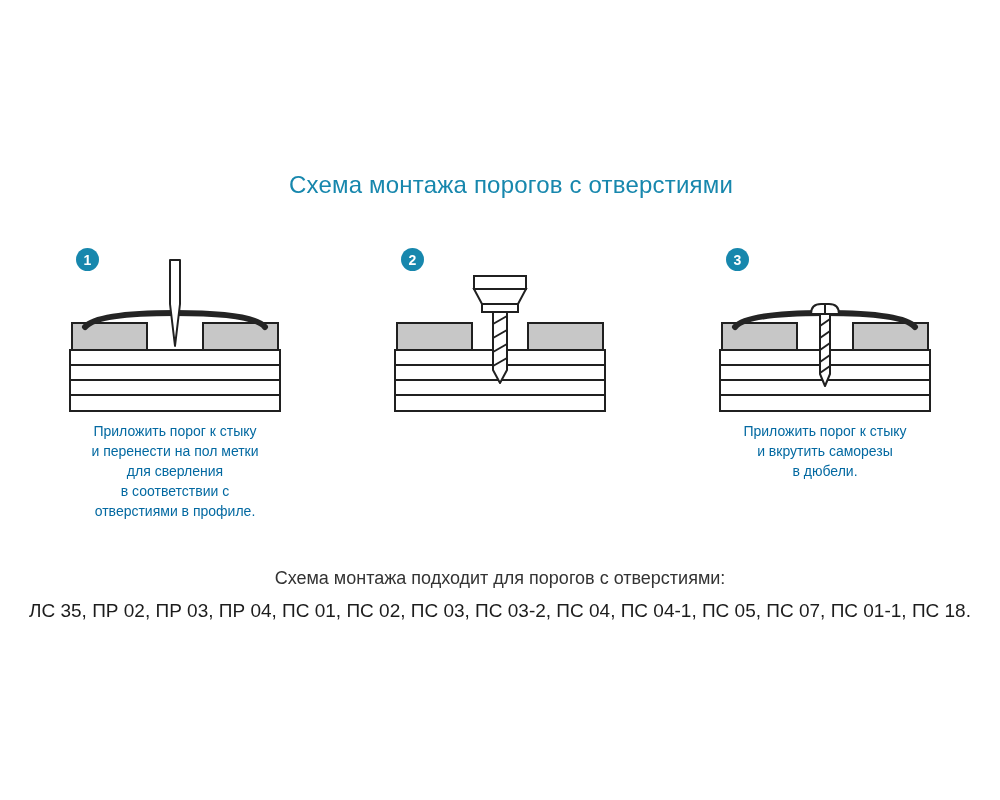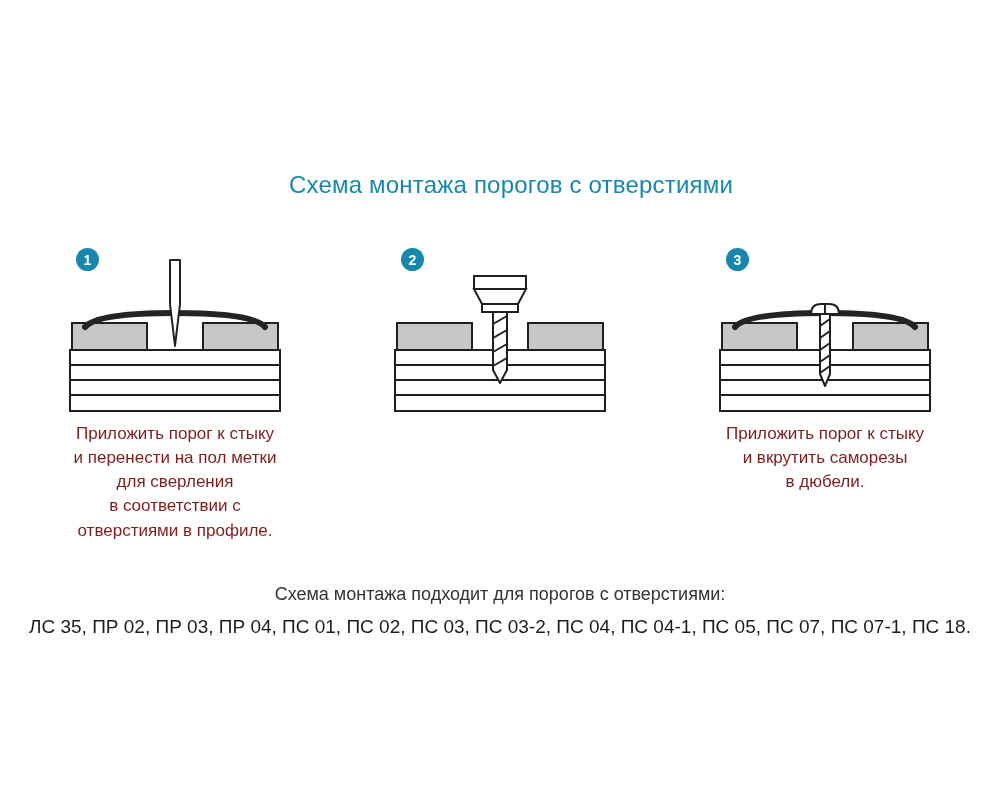--- a/index.html
+++ b/index.html
@@ -23,24 +23,24 @@
     position:absolute;top:2px;left:26px;
     width:23px;height:23px;border-radius:50%;
     background:var(--accent,#1787ad);color:#ffffff;
     font-size:14px;font-weight:700;
     display:flex;align-items:center;justify-content:center;
   }
   .figure{width:220px;margin:0 auto;}
   .figure svg{display:block;}
   .caption{
     margin:6px auto 18px auto;width:240px;text-align:center;
-    font-size:17px;line-height:1.42;color:#7f1d1d;
+    font-size:14px;line-height:1.42;color:#0369a1;
     white-space:pre-line;
   }
-  .footer{position:absolute;top:584px;left:0;width:100%;text-align:center;}
+  .footer{position:absolute;top:568px;left:0;width:100%;text-align:center;}
   .footer-note{margin:0;font-size:18px;color:#333333;}
   .footer-models{margin:11px 0 0 0;font-size:19px;color:#1c1c1c;}
 </style>
 </head>
 <body>
 
 <div class="page">
 
   <h1 class="title">Схема монтажа порогов с отверстиями</h1>
 
@@ -124,16 +124,16 @@
       </div>
       <p class="caption">Приложить порог к стыку
 и вкрутить саморезы
 в дюбели.</p>
     </div>
 
   </div>
 
   <div class="footer">
     <p class="footer-note">Схема монтажа подходит для порогов с отверстиями:</p>
-    <p class="footer-models">ЛС 35, ПР 02, ПР 03, ПР 04, ПС 01, ПС 02, ПС 03, ПС 03-2, ПС 04, ПС 04-1, ПС 05, ПС 07, ПС 07-1, ПС 18.</p>
+    <p class="footer-models">ЛС 35, ПР 02, ПР 03, ПР 04, ПС 01, ПС 02, ПС 03, ПС 03-2, ПС 04, ПС 04-1, ПС 05, ПС 07, ПС 01-1, ПС 18.</p>
   </div>
 
 </div>
 
 </body></html>

